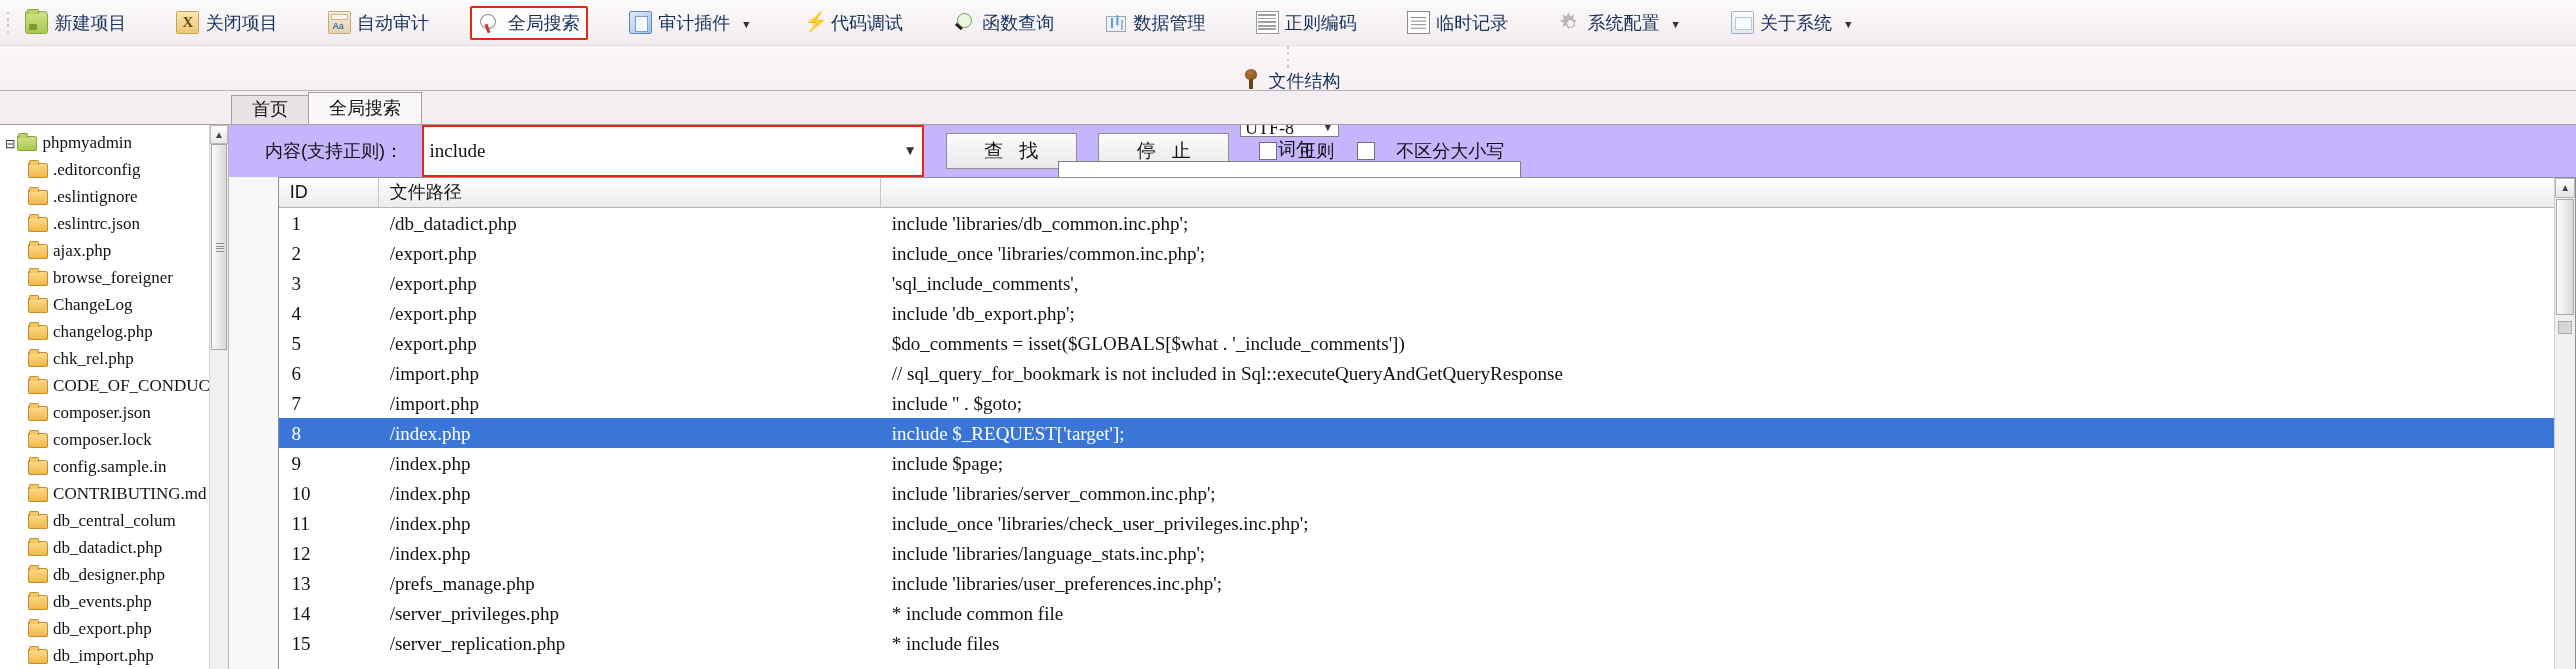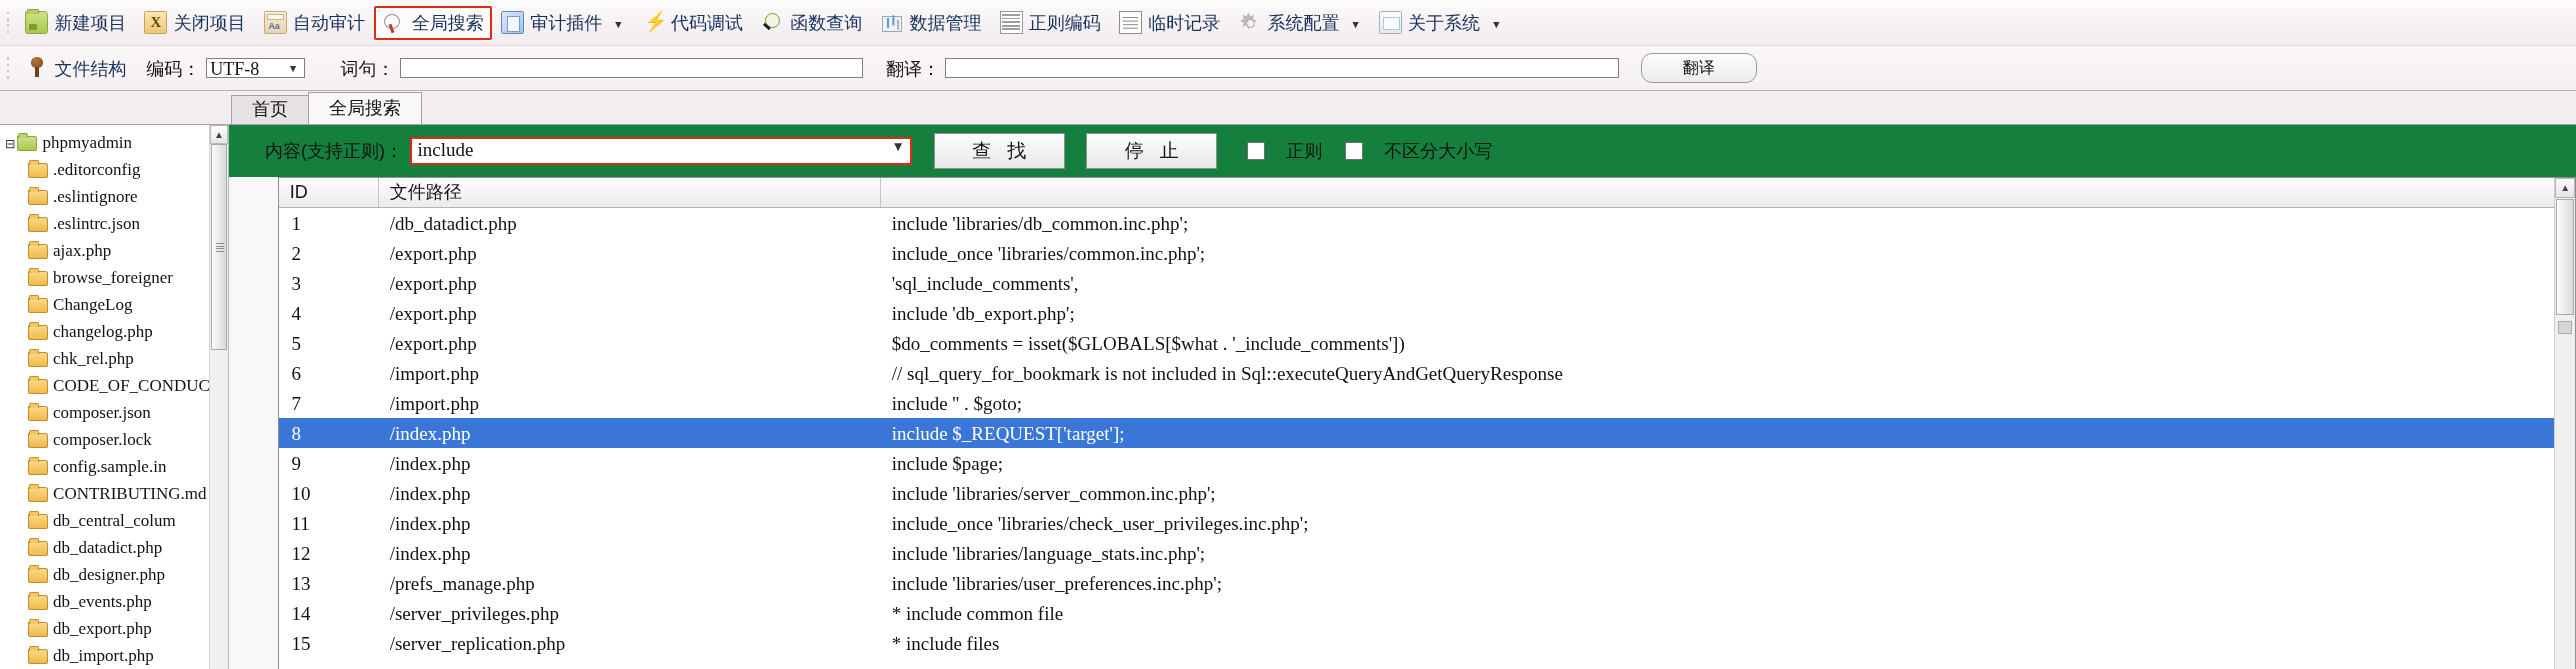--- a/index.html
+++ b/index.html
@@ -20,20 +20,21 @@
     border-bottom: 0.9px solid #e3dade;
     display: flex; align-items: center;
     padding-left: 3.6px;
     flex: 0 0 auto;
     position: relative;
   }
   .toolbar.row2 {
     height: 45px;
     border-bottom: 1.8px solid #b8b0b4;
     background: linear-gradient(to bottom,#fbf7f9 0%, #f6f0f3 100%);
+    flex-direction: column;
   }
   .grip { width:9px; height:30px; display:flex; flex-direction:column; justify-content:center; align-items:center; gap:3.6px; margin-right:3.6px;}
   .grip i { display:block; width:2.7px; height:2.7px; background:#cfc6cb; }
   .tbtn {
     display:flex; align-items:center; gap:6.3px;
     height:34px; padding:0 8px; cursor:default;
     font-size:18px; color:#14305c; white-space:nowrap;
     border:0.9px solid transparent; border-radius:1.8px;
   }
   .tbtn .lbl { line-height:1; position:relative; top:0.9px; }
@@ -130,27 +131,27 @@
     background:#f0f0f0; border-left:0.9px solid #d6d1d4;
   }
   .treescroll .arrow { height:19px; background:linear-gradient(to bottom,#fdfdfd,#e6e6e6); border:0.9px solid #b9b9b9; text-align:center; font-size:10px; line-height:17px; color:#444;}
   .treescroll .thumbt { position:absolute; top:19px; left:0.9px; right:0.9px; height:206px; background:linear-gradient(to right,#fbfbfb,#d9d9d9); border:0.9px solid #a9a9a9;}
   .treescroll .thumbt:after{content:"";position:absolute;left:4.5px;top:50%;margin-top:-4.5px;width:7.2px;height:9px;background:repeating-linear-gradient(to bottom,#8f8f8f 0 0.9px,transparent 0.9px 2.7px);}
 
   
   .results { flex:1 1 auto; display:flex; flex-direction:column; min-width:0; background:#faf7f8;}
   .searchbar {
     height:52px; display:flex; align-items:center; padding-left:36px; gap:0;
-    background:#15803d; flex:0 0 auto;
+    background:#c4b5fd; flex:0 0 auto;
   }
   .searchbar .slabel { font-size:18px; color:#111; margin-right:7.2px; white-space:nowrap;}
   .combo-red {
-    border:2.7px solid #e02a14 !important; height:28px; width:502px;
+    border:2.7px solid #e02a14 !important; height:52px; width:502px;
     font-family:"Liberation Serif",serif; font-size:19px; background:#fff; color:#111;
-    display:flex; align-items:flex-start; padding:0 5.4px; position:relative;
+    display:flex; align-items:center; padding:0 5.4px; position:relative;margin-left:12px;
   }
   .combo-red .cval { flex:1 1 auto; }
   .combo-red .cb-arrow2 { font-size:13.4px; color:#333; }
   .btn-wide {
     width:131px; height:36px; margin-left:21.5px;
     font-size:19px; background:linear-gradient(to bottom,#fcfcfc,#e9e9e9);
     border:0.9px solid #8f8f8f; color:#111; letter-spacing:5.4px; text-indent:5.4px; cursor:default;
   }
   .chk { display:flex; align-items:center; gap:21px; margin-left:30px; font-size:18px; color:#111; white-space:nowrap;}
   .chkbox { width:18px; height:18px; border:0.9px solid #6f6f6f; background:#fff; flex:0 0 18px;}
@@ -186,21 +187,21 @@
 
 <div class="app">
 
   <div class="toolbar row1">
     <div class="grip">
         <i></i>
         <i></i>
         <i></i>
         <i></i>
       </div>
-    <div id="tb1" style="display:flex;align-items:center;">
+    <div id="tb1" style="display:flex;align-items:center;gap:32px;">
         <div class="tbtn">
           <span class="icon ic-folder"></span>
           <span class="lbl">新建项目</span>
         </div>
         <div class="tbtn">
           <span class="icon ic-x">X</span>
           <span class="lbl">关闭项目</span>
         </div>
         <div class="tbtn">
           <span class="icon ic-aa"></span>

